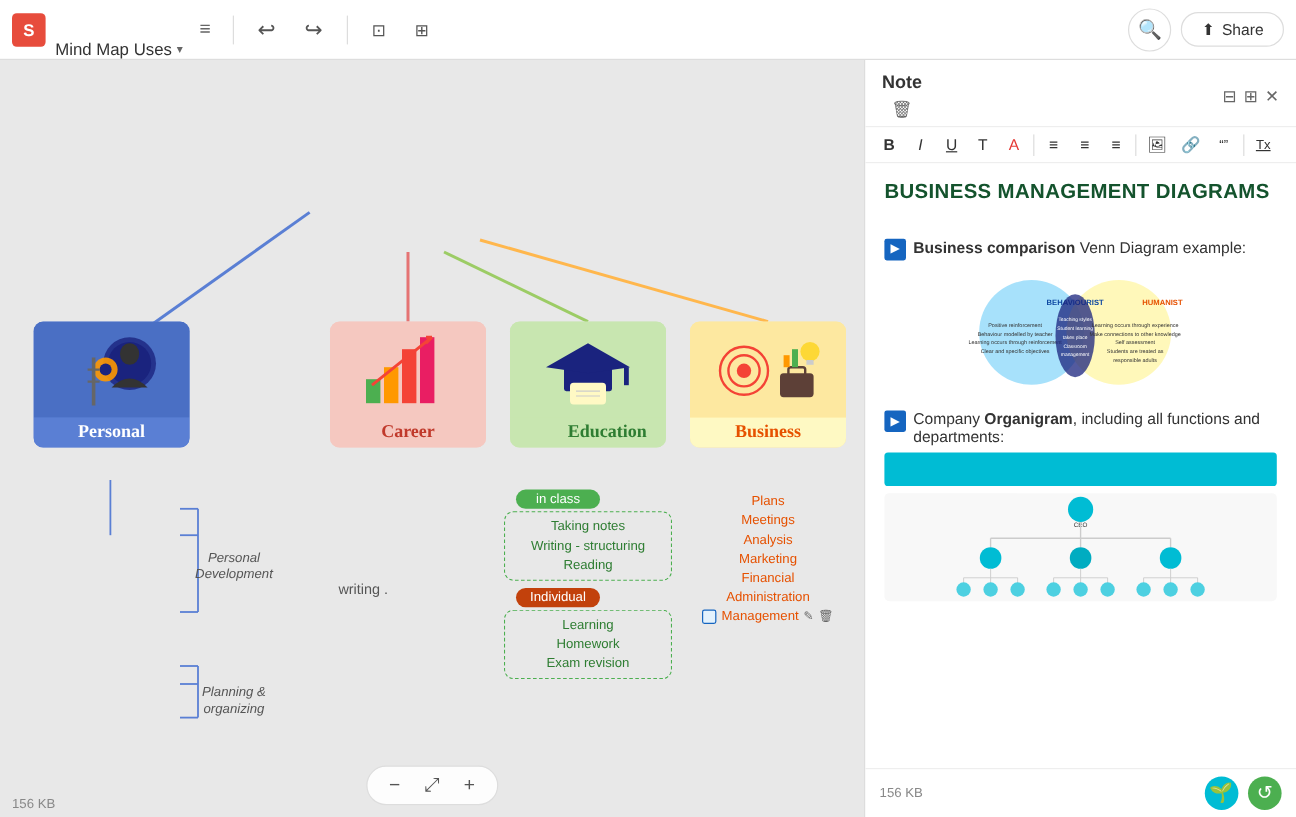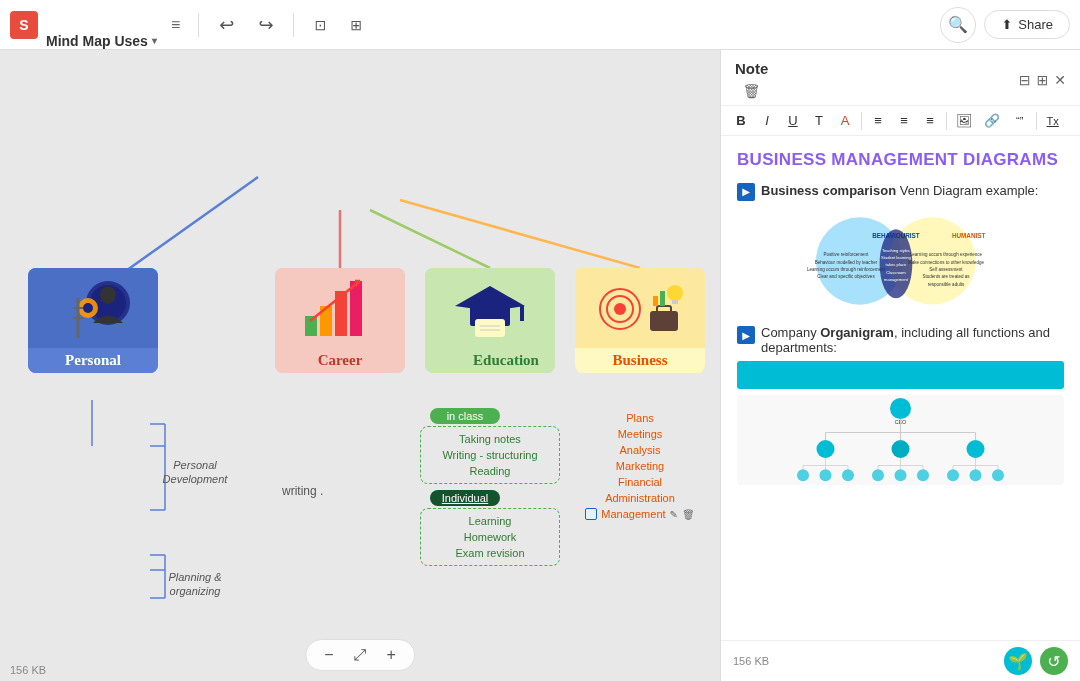--- a/index.html
+++ b/index.html
@@ -16,21 +16,21 @@
       gap: 8px;
     }
     .toolbar-logo {
       width: 28px; height: 28px;
       background: #e74c3c;
       border-radius: 4px;
       display: flex; align-items: center; justify-content: center;
       color: white; font-weight: bold; font-size: 14px;
     }
     .toolbar-title {
-      font-size: 14px; font-weight: 700; color: #333;
+      font-size: 14px; font-weight: 400; color: #333;
       display: flex; align-items: center; gap: 4px; margin-top: 32px;
     }
     .toolbar-title .chevron { font-size: 10px; color: #666; }
     .toolbar-menu-btn {
       background: none; border: none; cursor: pointer;
       padding: 4px 6px; font-size: 16px; color: #666;
     }
     .toolbar-sep { width: 1px; height: 24px; background: #ddd; margin: 0 4px; }
     .toolbar-btn {
       background: none; border: none; cursor: pointer;
@@ -192,22 +192,21 @@
       color: white;
       border-radius: 10px;
       font-size: 11px;
       padding: 2px 10px;
       text-align: center;
       margin-bottom: 2px;
       width: 70px;
       margin-left: 10px;
     }
     .edu-tag-individual {
-      background: #14532d;
-      text-decoration: underline;
+      background: #c2410c;
     }
     .edu-sub-group {
       border: 1px dashed #4caf50;
       border-radius: 8px;
       padding: 4px 6px;
       margin-bottom: 6px;
     }
     .edu-sub-item {
       font-size: 11px; color: #2e7d32;
       text-align: center; padding: 2px 0;
@@ -310,22 +309,22 @@
 
     
     .panel-content {
       flex: 1;
       overflow-y: auto;
       padding: 14px 16px;
     }
     .panel-main-title {
       font-size: 17px;
       font-weight: 800;
-      color: #8b5cf6;
-      margin-bottom: 12px;
+      color: #14532d;
+      margin-bottom: 28px;
       letter-spacing: 0.3px;
     }
     .section-label {
       font-size: 13px;
       margin-bottom: 10px;
       line-height: 1.4;
       display: flex;
       align-items: flex-start;
       gap: 6px;
     }

